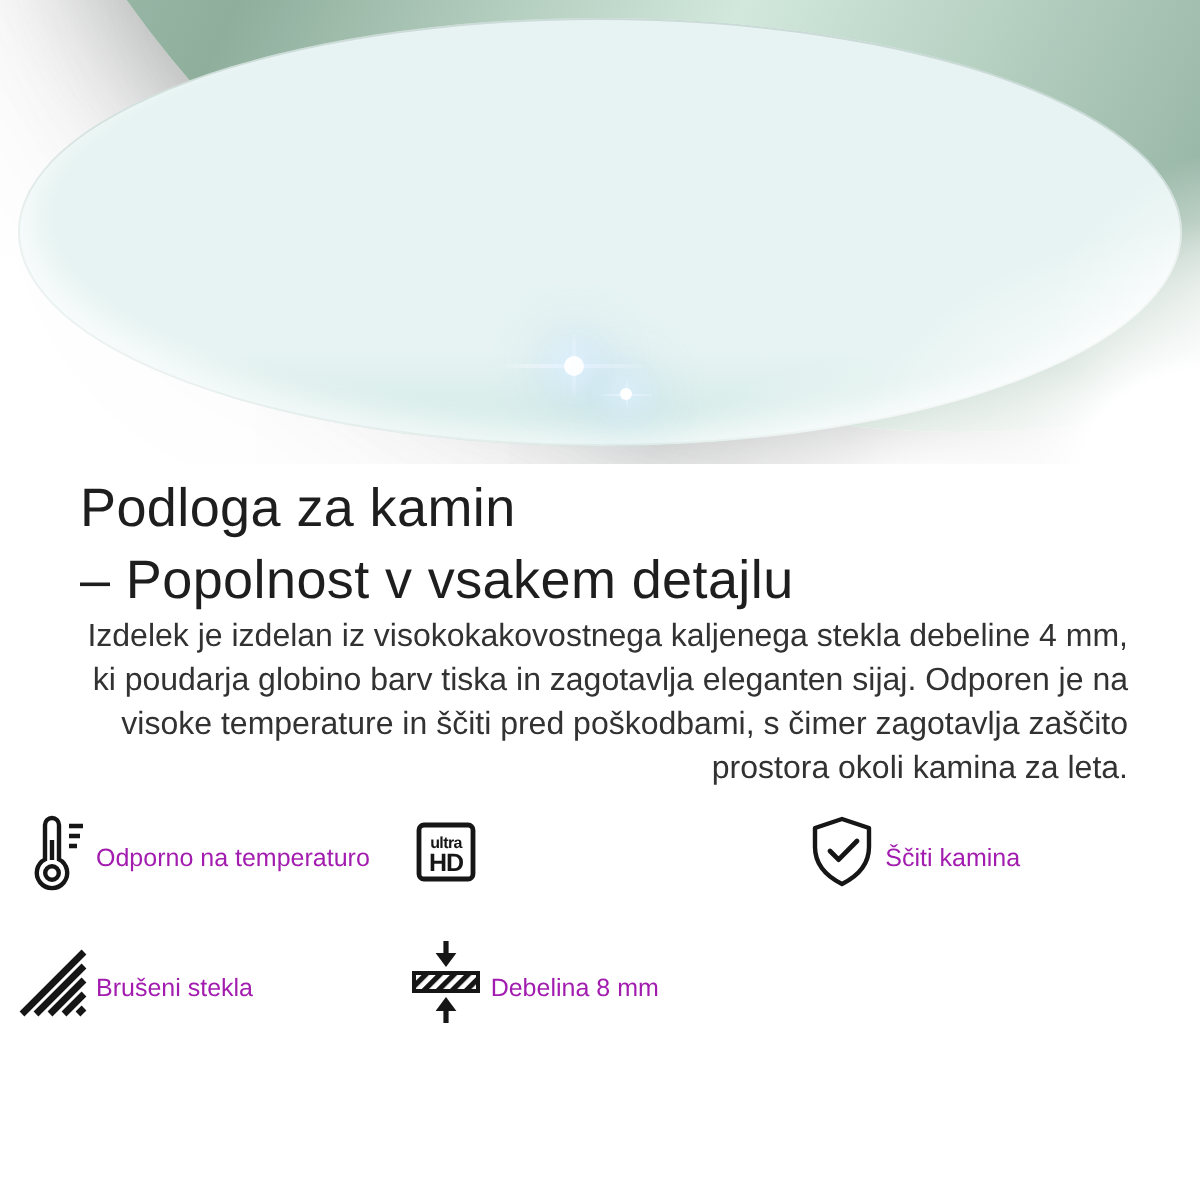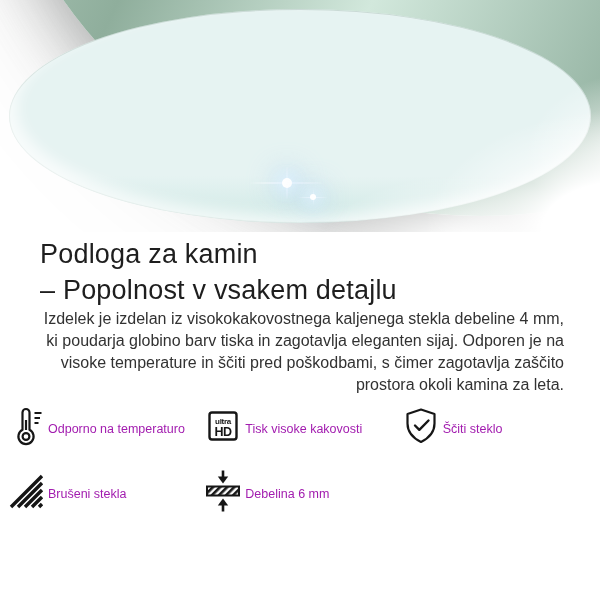--- a/index.html
+++ b/index.html
@@ -134,31 +134,30 @@
     </div>
 
     <div class="feature">
       <div class="icon-box">
         <svg width="44" height="44" viewBox="0 0 44 44">
           <rect class="ic" x="8.5" y="8.5" width="27" height="27" rx="2.5" style="stroke-width:2.4"></rect>
           <text x="22" y="20" text-anchor="middle" font-size="8" font-weight="600" letter-spacing="-0.3" fill="#161616" font-family="Liberation Sans, sans-serif">ultra</text>
           <text x="22" y="31.5" text-anchor="middle" font-size="12.5" font-weight="bold" letter-spacing="-0.5" fill="#161616" font-family="Liberation Sans, sans-serif">HD</text>
         </svg>
       </div>
-      <div class="label">Tisk visoke kakovosti</div>
     </div>
 
     <div class="feature">
       <div class="icon-box">
         <svg width="44" height="44" viewBox="0 0 44 44">
           <path class="ic" style="stroke-linejoin:round" d="M22 5.5 L35.5 10 v9.5 c0 8.5 -5.5 14.5 -13.5 18.5 C14 34 8.5 28 8.5 19.5 V10 Z"></path>
           <path class="ic" style="stroke-width:2.4;stroke-linecap:round;stroke-linejoin:round" d="M16 21.5 l4.3 4.3 L29.5 16.5"></path>
         </svg>
       </div>
-      <div class="label">Ščiti steklo</div>
+      <div class="label">Ščiti kamina</div>
     </div>
 
 
     <div class="feature">
       <div class="icon-box">
         <svg width="44" height="44" viewBox="0 0 44 44">
           <path d="M7 38 L38 7 M14 38 L38 14 M21 38 L38 21 M28 38 L38 28 M35 38 L38 35" stroke="#161616" stroke-width="3.4" fill="none"></path>
         </svg>
       </div>
       <div class="label">Brušeni stekla</div>
@@ -173,17 +172,17 @@
               <rect width="2.6" height="5" fill="#161616"></rect>
             </pattern>
           </defs>
           <path d="M22 1.5 V8" stroke="#161616" stroke-width="2.6"></path>
           <polygon points="16.8,7.5 27.2,7.5 22,14.5" fill="#161616"></polygon>
           <rect x="6" y="17.5" width="32" height="9" fill="url(#hatch6)" stroke="#161616" stroke-width="2"></rect>
           <path d="M22 42.5 V36" stroke="#161616" stroke-width="2.6"></path>
           <polygon points="16.8,36.5 27.2,36.5 22,29.5" fill="#161616"></polygon>
         </svg>
       </div>
-      <div class="label">Debelina 6 mm</div>
+      <div class="label">Debelina 8 mm</div>
     </div>
 
   </div>
 </div>
 
 </body></html>

